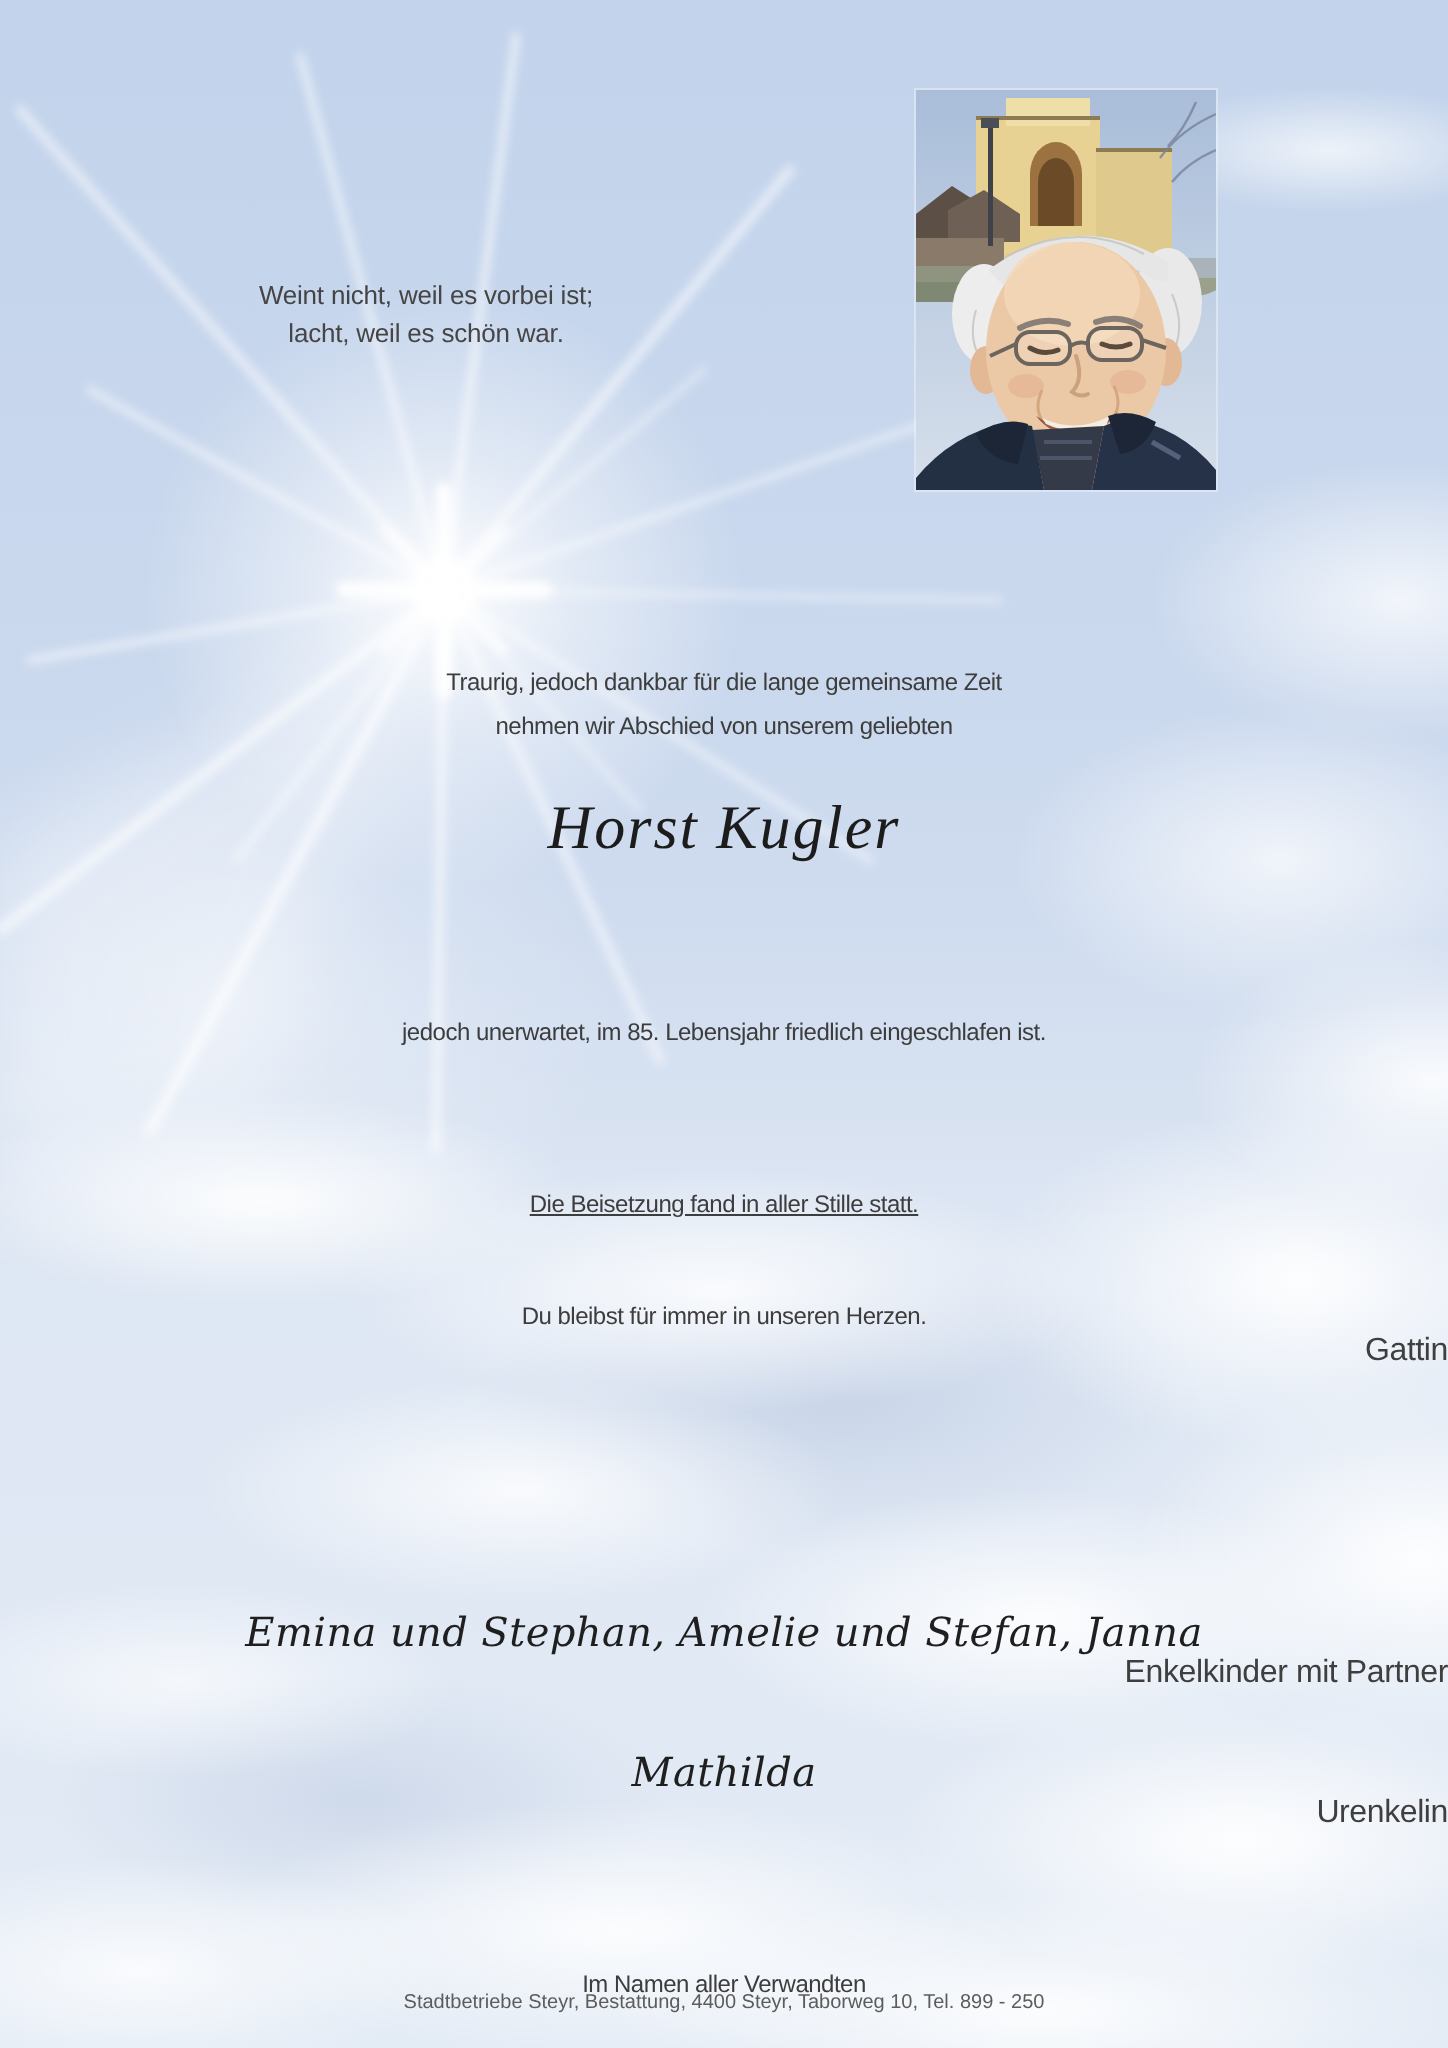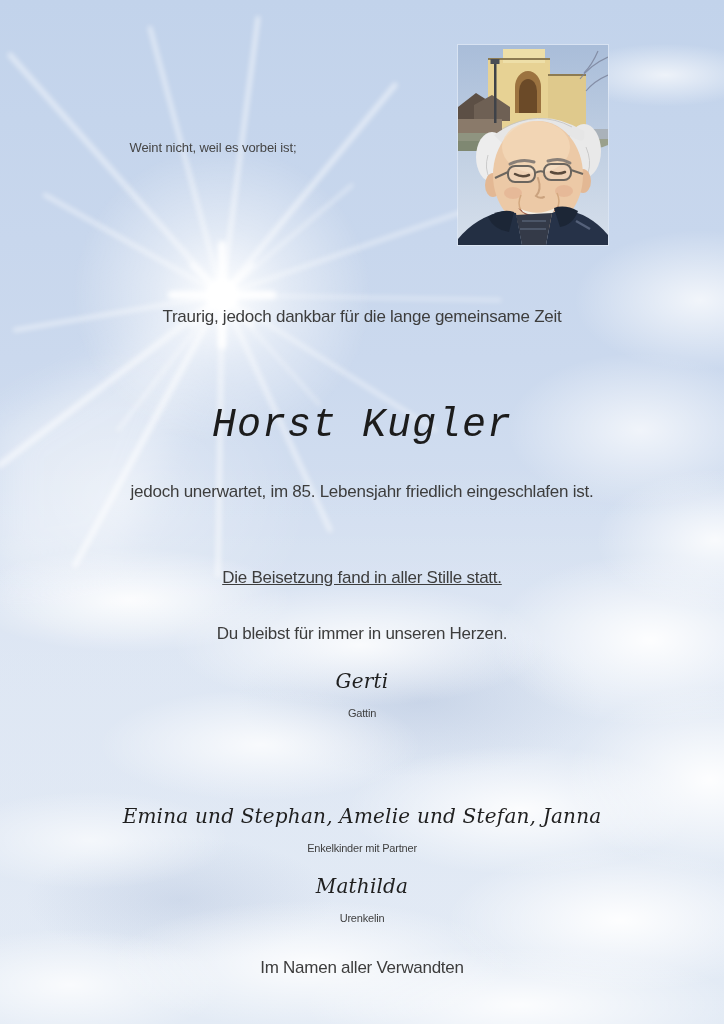--- a/index.html
+++ b/index.html
@@ -40,38 +40,38 @@
   .quote{
     position:absolute;left:63px;top:139px;width:300px;
     text-align:center;font-size:13px;line-height:18.5px;
     letter-spacing:-.1px;color:#454545;
   }
   .photo{
     position:absolute;left:458px;top:45px;width:150px;height:200px;
     box-shadow:0 0 0 1px rgba(255,255,255,.35);
   }
   .row{position:absolute;left:0;right:0;text-align:center;}
-  .body-sans{font-size:17px;line-height:22px;letter-spacing:-.25px;color:#3d3d3d;}
+  .body-sans{font-size:12px;line-height:22px;letter-spacing:-.25px;color:#3d3d3d;margin-top:24px;}
   .intro{top:306px;}
   .deceased-name{
-    top:402px;
-    font-family:Liberation Mono, monospace;
-    font-style:italic;font-size:40px;line-height:48px;
+    top:390px;
+    font-family:Liberation Serif, serif;
+    font-style:italic;font-size:31px;line-height:48px;
     letter-spacing:1px;color:#1c1c1c;
   }
   .details{top:481px;}
   .burial{top:568px;line-height:20px;text-decoration:underline;}
   .remembrance{top:624px;line-height:20px;}
   .mourner-group{position:absolute;left:0;right:0;text-align:center;}
   .mourner-names{
     font-family:"DejaVu Serif","Liberation Serif",serif;
     font-style:italic;font-size:20px;line-height:26px;
     letter-spacing:.2px;color:#1f1f1f;
   }
-  .mourner-relation{font-size:11px;line-height:15px;margin-top:12px;letter-spacing:-.2px;color:#3f3f3f;}
+  .mourner-relation{font-size:16px;line-height:15px;margin-top:0;letter-spacing:-.2px;color:#3f3f3f;text-align:right;}
   .g1{top:668px;} .g2{top:734px;} .g3{top:803px;} .g4{top:873px;}
   .closing{top:958px;line-height:20px;}
   .footer{top:996px;font-size:10px;line-height:12px;letter-spacing:0;color:#5c5c5c;}
 </style>
 </head>
 <body>
 
 <div class="card">
 
   <svg class="sunrays" viewBox="0 0 724 1024" aria-hidden="true">
@@ -116,20 +116,21 @@
       <line x1="222" y1="245" x2="222" y2="345" stroke-width="8" opacity=".9"></line>
       <line x1="172" y1="295" x2="272" y2="295" stroke-width="8" opacity=".9"></line>
       <line x1="192" y1="265" x2="252" y2="325" stroke-width="5" opacity=".7"></line>
       <line x1="252" y1="265" x2="192" y2="325" stroke-width="5" opacity=".7"></line>
     </g>
     <circle cx="222" cy="295" r="16" fill="#ffffff" opacity=".95" filter="url(#rayblur)"></circle>
   </svg>
 
   <div class="quote">
     <div>Weint nicht, weil es vorbei ist;</div>
+    <div>lacht, weil es schön war.</div>
   </div>
 
   <svg class="photo" viewBox="0 0 150 200" preserveAspectRatio="none">
     <defs>
       <linearGradient id="psky" x1="0" y1="0" x2="0" y2="1">
         <stop offset="0" stop-color="#a9bdd9"></stop>
         <stop offset=".6" stop-color="#c4d2e4"></stop>
         <stop offset="1" stop-color="#d6dfeb"></stop>
       </linearGradient>
     </defs>
@@ -205,41 +206,42 @@
     <path d="M64,176 h24 M62,184 h26" stroke="#4c5668" stroke-width="2"></path>
     <path d="M0,200 L0,194 Q18,172 46,166 L58,168 L64,200 Z" fill="#232f43"></path>
     <path d="M150,200 L150,190 Q132,168 104,164 L94,168 L88,200 Z" fill="#263248"></path>
     <path d="M30,172 q14,-9 26,-5 l-5,20 q-15,-2 -21,-15 z" fill="#1c2636"></path>
     <path d="M120,166 q-13,-7 -24,-3 l6,19 q13,-2 18,-16 z" fill="#1c2636"></path>
     <path d="M118,176 l14,8" stroke="#55617a" stroke-width="2.5"></path>
   </svg>
 
   <div class="row body-sans intro">
     <div>Traurig, jedoch dankbar für die lange gemeinsame Zeit</div>
+    <div>nehmen wir Abschied von unserem geliebten</div>
   </div>
 
   <div class="row deceased-name">Horst Kugler</div>
 
   <div class="row body-sans details">
     <div>jedoch unerwartet, im 85. Lebensjahr friedlich eingeschlafen ist.</div>
   </div>
 
   <div class="row body-sans burial">Die Beisetzung fand in aller Stille statt.</div>
 
   <div class="row body-sans remembrance">Du bleibst für immer in unseren Herzen.</div>
 
   <div class="mourner-group g1">
-    <div class="mourner-names">Gerti</div>
     <div class="mourner-relation">Gattin</div>
   </div>
   <div class="mourner-group g3">
     <div class="mourner-names">Emina und Stephan, Amelie und Stefan, Janna</div>
     <div class="mourner-relation">Enkelkinder mit Partner</div>
   </div>
   <div class="mourner-group g4">
     <div class="mourner-names">Mathilda</div>
     <div class="mourner-relation">Urenkelin</div>
   </div>
 
   <div class="row body-sans closing">Im Namen aller Verwandten</div>
 
+  <div class="row footer">Stadtbetriebe Steyr, Bestattung, 4400 Steyr, Taborweg 10, Tel. 899 - 250</div>
 
 </div>
 
 </body></html>

